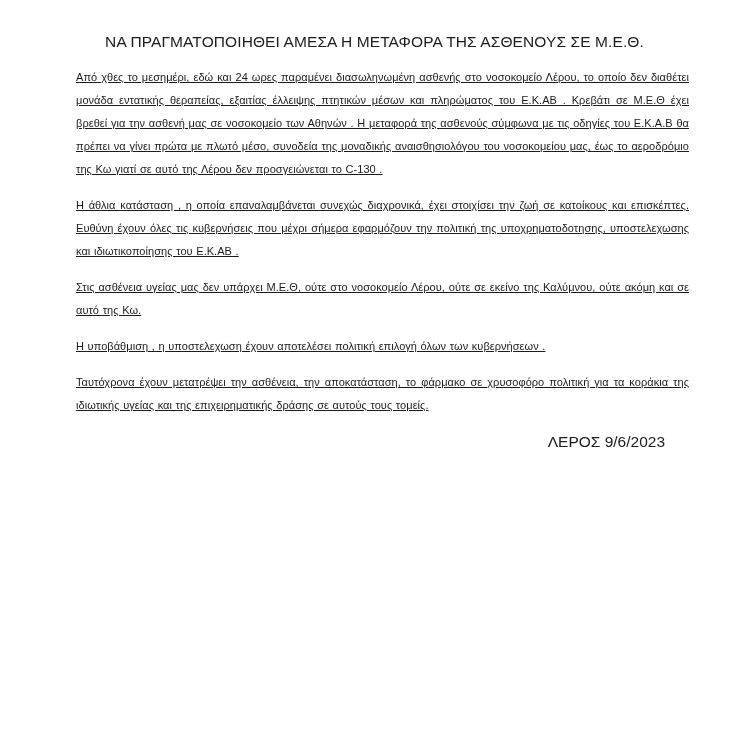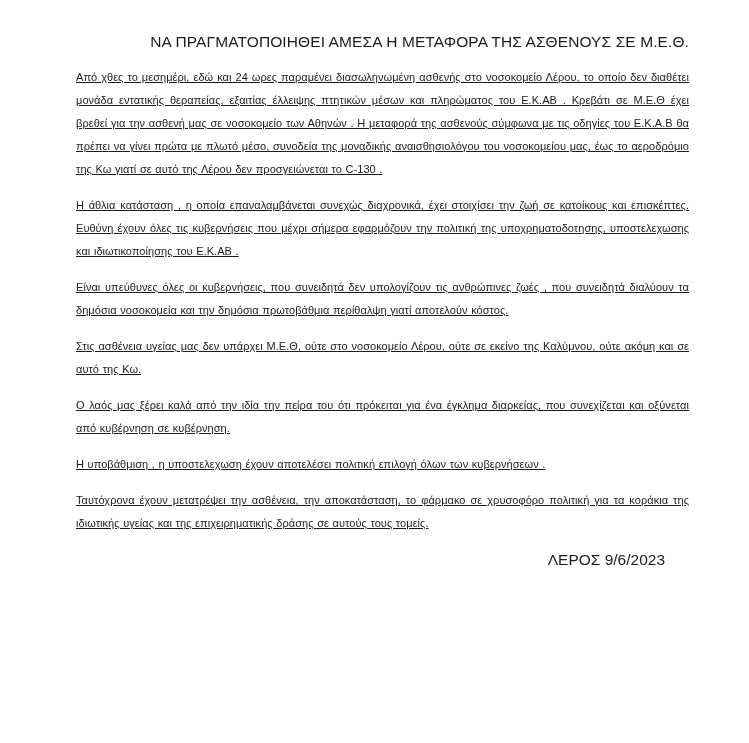--- a/index.html
+++ b/index.html
@@ -16,21 +16,21 @@
     font-family: "Liberation Sans", sans-serif;
     color: #1c1c1c;
   }
   .content {
     padding: 30px 60px 0 60px;
   }
   .doc-title {
     font-size: 15.5px;
     line-height: 23px;
     margin: 0 0 13px 0;
-    text-align: right;
+    text-align: center;
     letter-spacing: 0.1px;
   }
   .para {
     font-size: 11px;
     line-height: 23px;
     margin: 0 0 13px 16px;
     text-align: justify;
     letter-spacing: 0.05px;
     word-spacing: 0.5px;
     text-decoration: underline;
@@ -49,25 +49,23 @@
 <div class="page">
   <div class="content">
 
     <p class="doc-title">ΝΑ ΠΡΑΓΜΑΤΟΠΟΙΗΘΕΙ ΑΜΕΣΑ Η ΜΕΤΑΦΟΡΑ ΤΗΣ ΑΣΘΕΝΟΥΣ ΣΕ Μ.Ε.Θ.</p>
 
     <p class="para">Από χθες το μεσημέρι, εδώ και 24 ωρες παραμένει διασωληνωμένη ασθενής στο νοσοκομείο Λέρου, το οποίο δεν διαθέτει μονάδα εντατικής θεραπείας, εξαιτίας έλλειψης πτητικών μέσων και πληρώματος του Ε.Κ.ΑΒ . Κρεβάτι σε Μ.Ε.Θ έχει βρεθεί για την ασθενή μας σε νοσοκομείο των Αθηνών . Η μεταφορά της ασθενούς σύμφωνα με τις οδηγίες του Ε.Κ.Α.Β θα πρέπει να γίνει πρώτα με πλωτό μέσο, συνοδεία της μοναδικής αναισθησιολόγου του νοσοκομείου μας, έως το αεροδρόμιο της Κω γιατί σε αυτό της Λέρου δεν προσγειώνεται το C-130 .</p>
 
 
     <p class="para">Η άθλια κατάσταση , η οποία επαναλαμβάνεται συνεχώς διαχρονικά, έχει στοιχίσει την ζωή σε κατοίκους και επισκέπτες. Ευθύνη έχουν όλες τις κυβερνήσεις που μέχρι σήμερα εφαρμόζουν την πολιτική της υποχρηματοδοτησης, υποστελεχωσης και ιδιωτικοποίησης του Ε.Κ.ΑΒ .</p>
 
-    <p class="para">Είναι υπεύθυνες όλες οι κυβερνήσεις, που συνειδητά δεν υπολογίζουν τις ανθρώπινες ζωές , που συνειδητά διαλύουν τα δημόσια νοσοκομεία και την δημόσια πρωτοβάθμια περίθαλψη γιατί αποτελούν κόστος.</p>
 
     <p class="para">Στις ασθένεια υγείας μας δεν υπάρχει Μ.Ε.Θ, ούτε στο νοσοκομείο Λέρου, ούτε σε εκείνο της Καλύμνου, ούτε ακόμη και σε αυτό της Κω.</p>
 
-    <p class="para">Ο λαός μας ξέρει καλά από την ιδία την πείρα του ότι πρόκειται για ένα έγκλημα διαρκείας, που συνεχίζεται και οξύνεται από κυβέρνηση σε κυβέρνηση.</p>
 
     <p class="para">Η υποβάθμιση , η υποστελεχωση έχουν αποτελέσει πολιτική επιλογή όλων των κυβερνήσεων .</p>
 
     <p class="para">Ταυτόχρονα έχουν μετατρέψει την ασθένεια, την αποκατάσταση, το φάρμακο σε χρυσοφόρο πολιτική για τα κοράκια της ιδιωτικής υγείας και της επιχειρηματικής δράσης σε αυτούς τους τομείς.</p>
 
     <p class="dateline">ΛΕΡΟΣ 9/6/2023</p>
 
   </div>
 </div>
 

